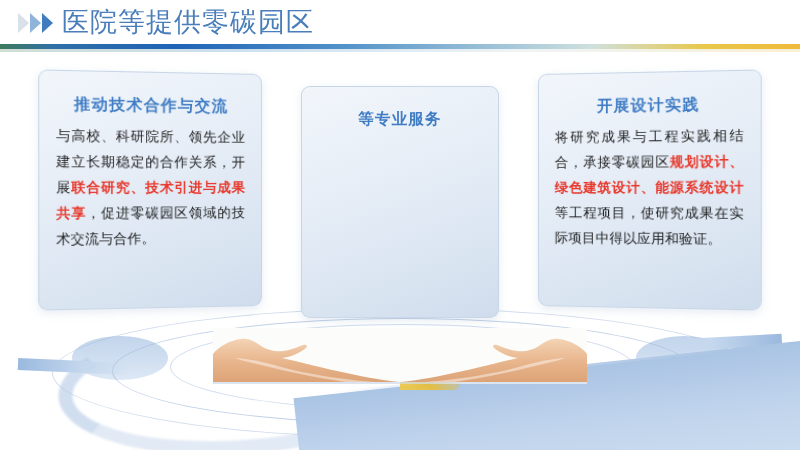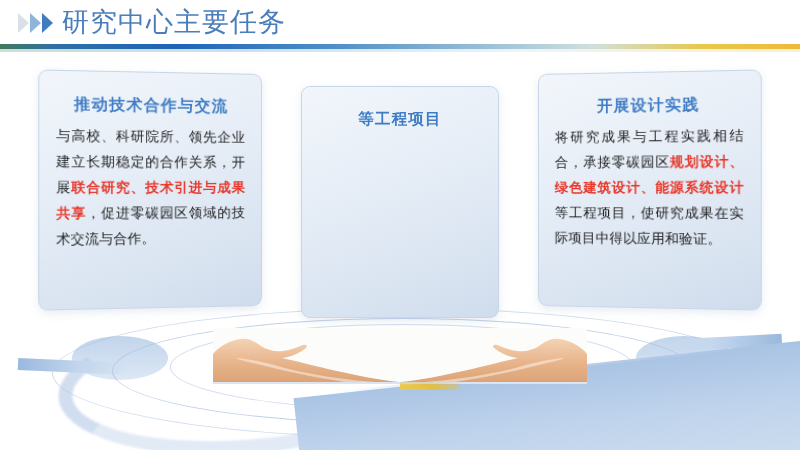--- a/index.html
+++ b/index.html
@@ -307,32 +307,32 @@
     <div class="diag-band band-thin"></div>
     <div class="diag-band band-main"></div>
   </div>
 
   <div class="header">
     <div class="chevrons">
       <span class="chev chev-1"></span>
       <span class="chev chev-2"></span>
       <span class="chev chev-3"></span>
     </div>
-    <div class="slide-title">研究中心主要任务</div>
+    <div class="slide-title">医院等提供零碳园区</div>
     <div class="title-rule"></div>
     <div class="title-rule-soft"></div>
   </div>
 
   <div class="cards">
     <div class="card card-1">
       <div class="card-title">推动技术合作与交流</div>
       <div class="card-body"><span>与高校、科研院所、领先企业建立长期稳定的合作关系，开展</span><span class="hl">联合研究、技术引进与成果共享</span><span>，促进零碳园区领域的技术交流与合作。</span></div>
     </div>
     <div class="card card-2">
-      <div class="card-title">等工程项目</div>
+      <div class="card-title">等专业服务</div>
     </div>
     <div class="card card-3">
       <div class="card-title">开展设计实践</div>
       <div class="card-body"><span>将研究成果与工程实践相结合，承接零碳园区</span><span class="hl">规划设计、绿色建筑设计、能源系统设计</span><span>等工程项目，使研究成果在实际项目中得以应用和验证。</span></div>
     </div>
   </div>
 
   <div class="emblem">
     <svg width="390" height="62" viewBox="0 0 390 62" xmlns="http://www.w3.org/2000/svg">
       <defs>

